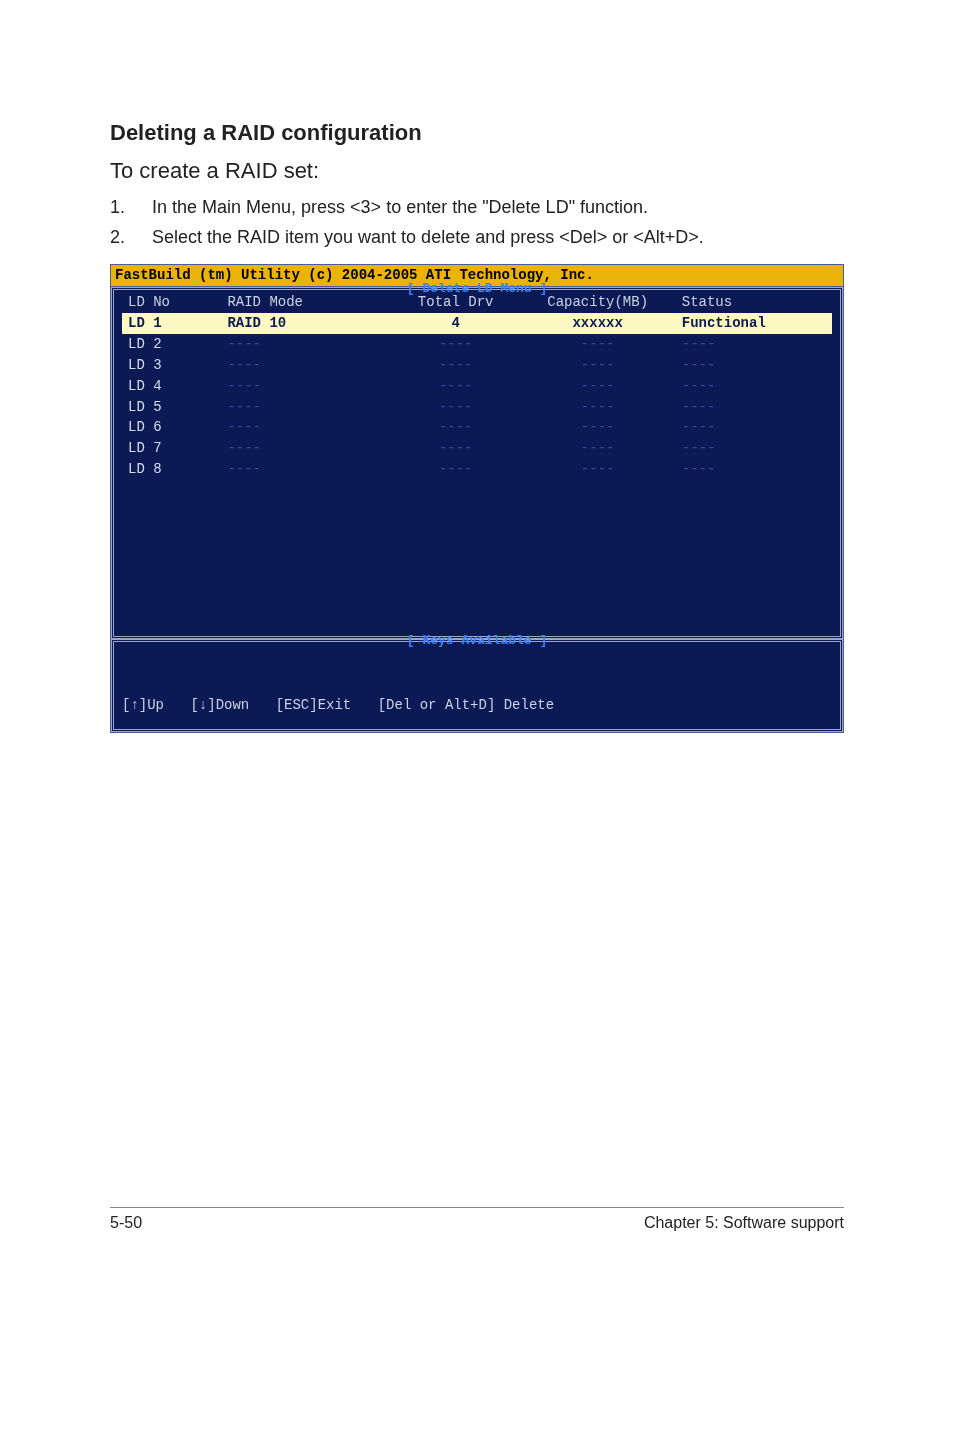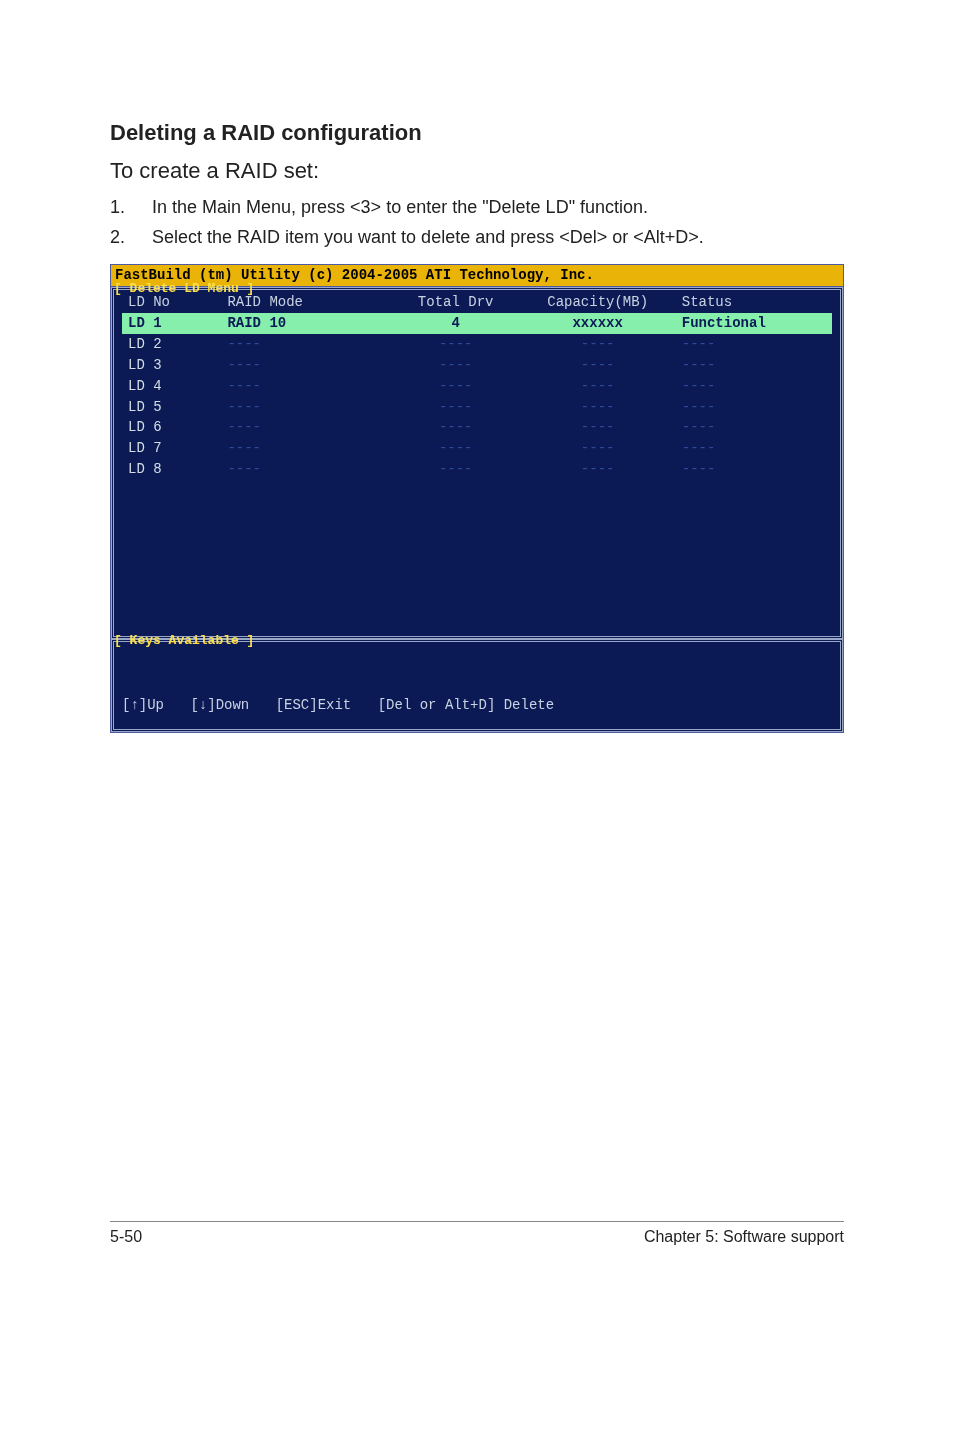--- a/index.html
+++ b/index.html
@@ -73,21 +73,22 @@
     margin: 0;
   }
   .section-label-row {
     position: relative;
     height: 0;
   }
   .section-label {
     position: relative;
     top: -10px;
     display: block;
-    color: #fde047;
+    text-align: center;
+    color: #3b82f6;
     font-weight: bold;
     font-size: 13px;
   }
 
   
   .bios-table {
     width: 100%;
     border-collapse: collapse;
   }
   .bios-table th, .bios-table td {
@@ -98,21 +99,21 @@
   .bios-table th {
     font-weight: normal;
     color: #c9d2e2;
   }
   .bios-table .col-ld   { width: 14%; }
   .bios-table .col-mode { width: 24%; }
   .bios-table .col-drv  { width: 18%; text-align: center; }
   .bios-table .col-cap  { width: 22%; text-align: center; font-family: Liberation Mono, monospace; }
   .bios-table .col-stat { width: 22%; }
   .bios-table tr.selected td {
-    background: #86efac;
+    background: #fef9c3;
     color: #0b1a55;
     font-weight: bold;
   }
   .bios-table tr.selected td.col-drv,
   .bios-table tr.selected td.col-cap { text-align: center; }
   .bios-table td.dim { color: #2f4a9b; }
 
   .table-block {
     padding: 2px 8px 6px 8px;
   }
@@ -127,21 +128,21 @@
     color: #c9d2e2;
     margin-top: 44px;
   }
   .keys-line .grp { display:inline-block; margin-right: 18px; }
 
   
   .page-footer {
     position: absolute;
     left: 110px;
     right: 110px;
-    bottom: 44px;
+    bottom: 58px;
     border-top: 1px solid #888;
     padding-top: 6px;
     font-size: 16px;
     display: flex;
     justify-content: space-between;
     color: #222;
   }
 </style>
 </head>
 <body>

